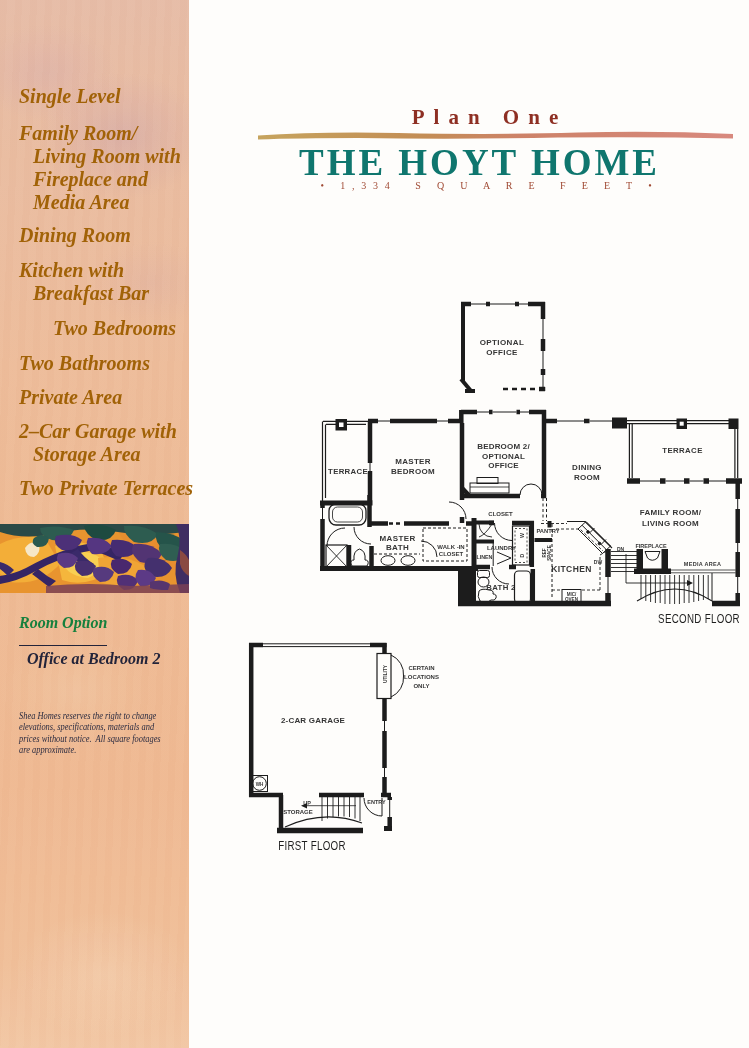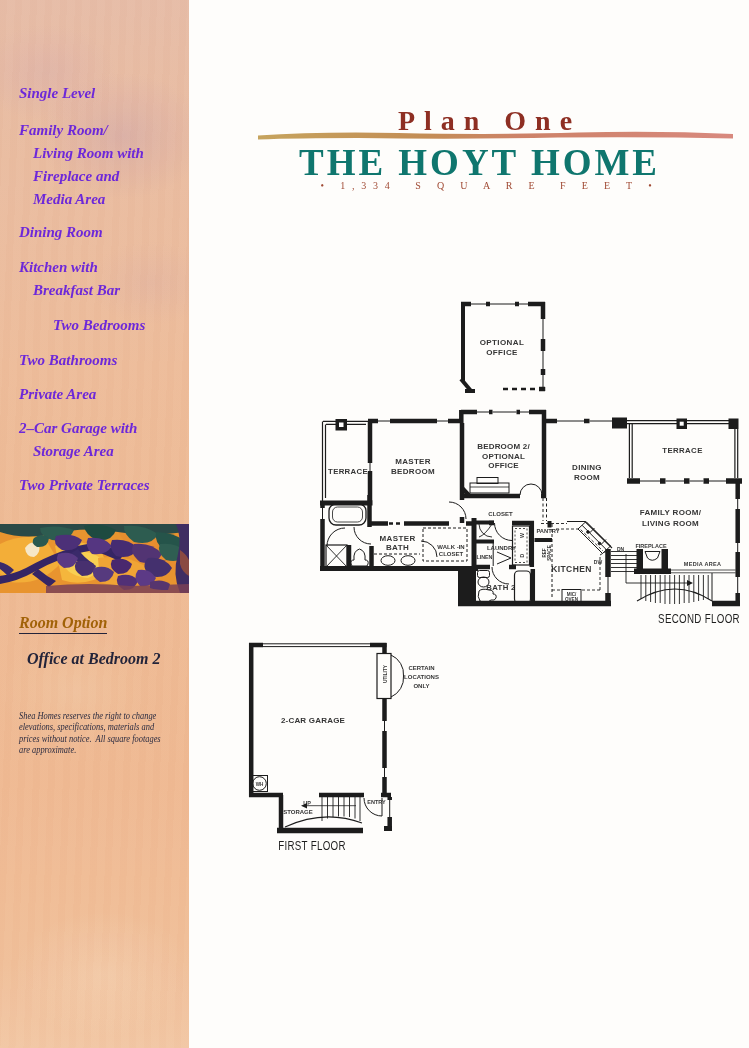--- a/index.html
+++ b/index.html
@@ -1,18 +1,18 @@
 <!DOCTYPE html>
 <html><head>
 <meta charset="utf-8">
 <style>
   html,body{margin:0;padding:0;}
   body{width:749px;height:1048px;position:relative;background:#fefdfb;font-family:"Liberation Sans",sans-serif;overflow:hidden;}
   .abs{position:absolute;}
-  .feat{position:absolute;left:19px;font-family:"Liberation Serif",serif;font-style:italic;font-weight:bold;font-size:15px;color:#6d28d9;white-space:nowrap;}
+  .feat{position:absolute;left:19px;font-family:"Liberation Serif",serif;font-style:italic;font-weight:bold;font-size:20px;color:#a16207;white-space:nowrap;}
   .feat2{left:33px;}
 </style>
 </head>
 <body>
 
 <div class="abs" id="sidebar" style="left:0;top:0;width:189px;height:1048px;background:
 radial-gradient(ellipse 120px 90px at 65% 13%, rgba(186,146,178,0.30), rgba(186,146,178,0) 70%),
 radial-gradient(ellipse 100px 70px at 25% 7%, rgba(196,156,180,0.22), rgba(196,156,180,0) 70%),
 radial-gradient(ellipse 90px 60px at 80% 27%, rgba(205,160,170,0.18), rgba(205,160,170,0) 70%),
 radial-gradient(ellipse 110px 80px at 40% 66%, rgba(250,220,190,0.25), rgba(250,220,190,0) 70%),
@@ -77,27 +77,27 @@
   <path d="M138,46 Q150,44 156,54 Q152,64 140,62 Q132,54 138,46 Z" fill="#5c3a86"></path>
   <path d="M34,14 q8,-6 15,0 q-1,10 -12,9 q-7,-4 -3,-9 z" fill="#2a5a50"></path>
 
   <path d="M176,0 L189,0 L189,69 L180,69 Q172,50 178,30 Q182,14 176,0 Z" fill="#3f2d62"></path>
   <path d="M180,26 Q186,30 189,36 L189,52 Q182,48 180,40 Z" fill="#8a4a42"></path>
 
   <path d="M46,62 Q90,58 130,62 L189,60 L189,69 L46,69 Z" fill="#7a4156" opacity="0.85"></path>
   <path d="M150,58 Q162,54 170,60 L168,66 Q156,66 150,64 Z" fill="#56356e"></path>
 </svg>
 
-<div class="abs" style="left:19px;top:614px;font-family:'Liberation Serif',serif;font-style:italic;font-weight:bold;font-size:16px;color:#a16207;border-bottom:1.5px solid #23243a;padding-bottom:1px;">Room Option</div>
+<div class="abs" style="left:19px;top:614px;font-family:'Liberation Serif',serif;font-style:italic;font-weight:bold;font-size:16px;color:#15803d;border-bottom:1.5px solid #23243a;padding-bottom:13px;">Room Option</div>
 
 <div class="abs" style="left:19px;top:650px;font-family:'Liberation Serif',serif;font-style:italic;font-weight:bold;font-size:16px;color:#23243a;margin-left:8px;">Office at Bedroom 2</div>
 
 <div class="abs" style="left:19px;top:710px;width:220px;font-family:'Liberation Serif',serif;font-style:italic;font-size:10.5px;line-height:11.3px;color:#2a2b40;transform:scaleX(0.8);transform-origin:0 0;white-space:nowrap;">Shea Homes reserves the right to change<br>elevations, specifications, materials and<br>prices without notice.&nbsp; All square footages<br>are approximate.</div>
 
-<div class="abs" style="left:230px;top:105px;width:519px;text-align:center;font-family:'Liberation Serif',serif;font-weight:bold;font-size:28px;letter-spacing:9px;color:#8e2f23;">Plan One</div>
+<div class="abs" style="left:230px;top:105px;width:519px;text-align:center;font-family:'Liberation Serif',serif;font-weight:bold;font-size:21px;letter-spacing:9px;color:#8e2f23;">Plan One</div>
 
 <svg class="abs" style="left:258px;top:128px;" width="475" height="14" viewBox="0 0 475 14">
   <defs>
     <linearGradient id="brush" x1="0" y1="0" x2="1" y2="0">
       <stop offset="0" stop-color="#c6a45e"></stop>
       <stop offset="0.35" stop-color="#c38d55"></stop>
       <stop offset="0.55" stop-color="#cd8268"></stop>
       <stop offset="1" stop-color="#d8897e"></stop>
     </linearGradient>
   </defs>

